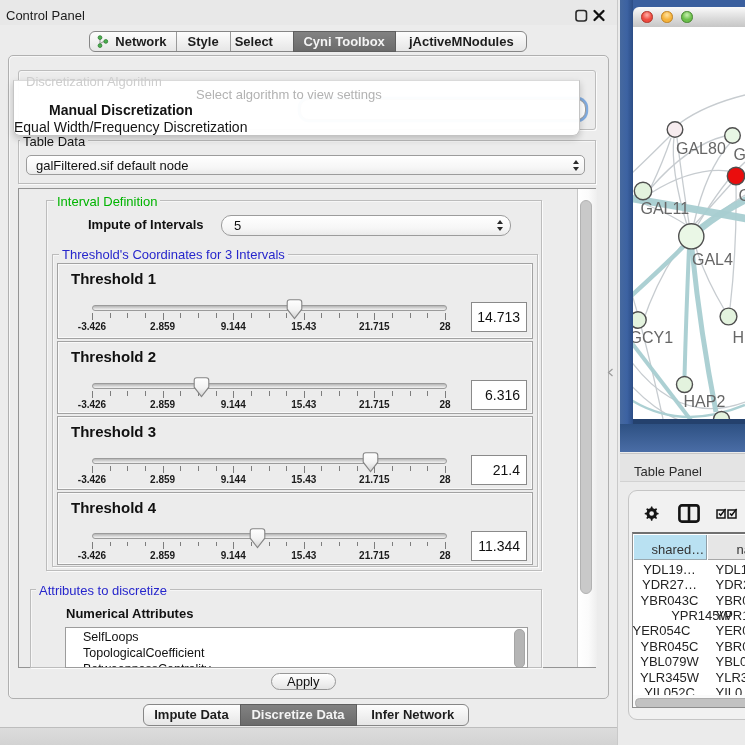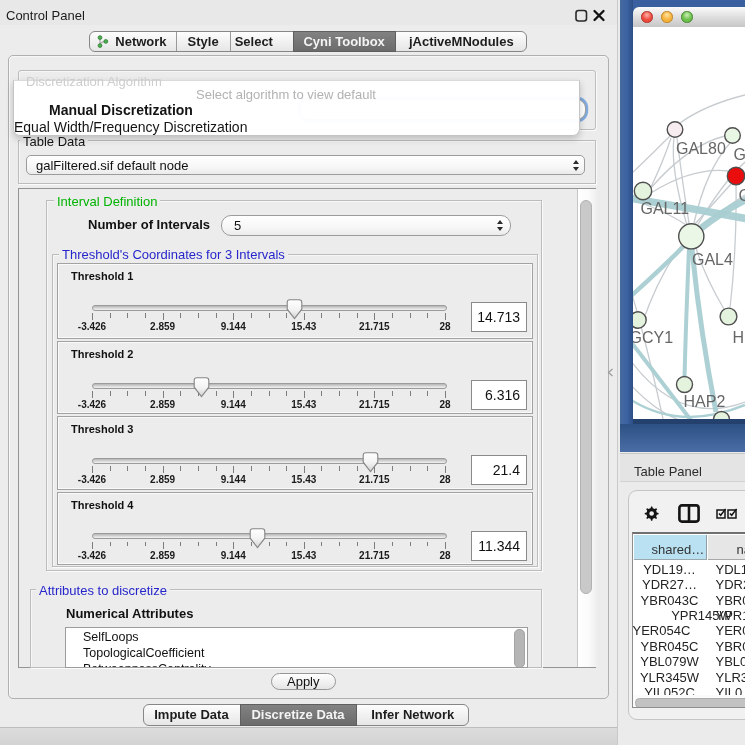--- a/index.html
+++ b/index.html
@@ -2,21 +2,21 @@
 <html><head><meta charset="utf-8">
 <style>
 html,body{margin:0;padding:0;}
 body{width:745px;height:745px;position:relative;overflow:hidden;
  font-family:"Liberation Sans", sans-serif;background:#ebebeb;}
 .abs{position:absolute;}
 .seg{position:absolute;display:flex;align-items:center;justify-content:center;
  font-size:13px;font-weight:bold;color:#1d1d1d;}
 .tbox{position:absolute;border:1px solid #a2a2a2;background:#ececec;
  box-shadow:inset 0 0 0 1px rgba(255,255,255,0.7);box-sizing:border-box;}
-.blab{position:absolute;font-size:11px;font-weight:bold;color:#111;white-space:nowrap;text-align:center;}
+.blab{position:absolute;font-size:15px;font-weight:bold;color:#111;white-space:nowrap;text-align:center;}
 .track{position:absolute;height:4px;border:1px solid #9b9b9b;border-radius:3.5px;
  background:linear-gradient(180deg,#b5b5b5,#e2e2e2 70%,#f2f2f2);}
 .tick{position:absolute;width:1px;background:#7d7d7d;}
 .tlab{position:absolute;font-size:10px;font-weight:bold;color:#1a1a1a;text-align:center;}
 .thumb{position:absolute;}
 .vfield{position:absolute;width:56px;height:30px;box-sizing:border-box;border:1px solid #8a8a8a;
  background:#fff;font-size:14px;color:#111;text-align:right;line-height:28px;padding-right:6px;}
 .titled{position:absolute;border:1px solid #bcbcbc;box-shadow:1px 1px 0 rgba(255,255,255,0.8), inset 1px 1px 0 rgba(255,255,255,0.5);box-sizing:border-box;}
 .tlabel{position:absolute;font-size:13px;background:#ececec;padding:0 3px;white-space:nowrap;z-index:3;}
 .combo{position:absolute;box-sizing:border-box;border:1px solid #9c9c9c;
@@ -48,36 +48,36 @@
 <circle cx="3" cy="3.6" r="1.9" fill="#4caf50" stroke="#2e7d32" stroke-width="0.8"></circle>
 <circle cx="3" cy="11.6" r="1.9" fill="#4caf50" stroke="#2e7d32" stroke-width="0.8"></circle>
 <circle cx="8.8" cy="7.4" r="1.9" fill="#4caf50" stroke="#2e7d32" stroke-width="0.8"></circle>
   </svg>
 <div class="abs" style="left:8px;top:55px;width:599px;height:642px;border:1px solid #b0b0b0;border-radius:5px;background:#ececec;box-shadow:inset 1px 1px 0 rgba(255,255,255,0.6);"></div>
 <div class="titled" style="left:18px;top:70px;width:578px;height:60px;border-radius:3px;"></div>
 <div class="abs" style="left:300px;top:99px;width:286px;height:21px;border-radius:9px;background:#fff;border:1px solid #9c9c9c;box-shadow:0 0 0 2.2px rgba(110,160,220,0.85);box-sizing:border-box;"></div>
 <div class="abs" style="left:13px;top:79.5px;width:565px;height:54.5px;background:rgba(255,255,255,0.97);
  border:1px solid #c4c4c4;border-top-color:#dadada;border-radius:0 0 7px 7px;box-shadow:0 3px 7px rgba(0,0,0,0.20);z-index:5;"></div>
 <div class="abs" style="left:26px;top:73.5px;font-size:13px;color:#cdcdcd;z-index:6;">Discretization Algorithm</div>
-<div class="abs" style="left:196px;top:86.5px;font-size:13px;color:#b2b2b2;z-index:6;">Select algorithm to view default</div>
+<div class="abs" style="left:196px;top:86.5px;font-size:13px;color:#b2b2b2;z-index:6;">Select algorithm to view settings</div>
 <div class="abs" style="left:14px;top:101.5px;font-size:14px;font-weight:bold;color:#141414;z-index:6;padding-left:35px;">Manual Discretization</div>
 <div class="abs" style="left:14px;top:118.5px;font-size:14px;color:#141414;z-index:6;">Equal Width/Frequency Discretization</div>
 <div class="titled" style="left:18px;top:140px;width:578px;height:44px;"></div>
 <div class="tlabel" style="left:20px;top:134px;color:#141414;">Table Data</div>
 <div class="combo" style="left:26px;top:155px;width:559px;height:19.5px;border-radius:5px;"></div>
 <div class="abs" style="left:36px;top:158px;font-size:13px;color:#111;">galFiltered.sif default node</div>
 <div class="arr arrup abs" style="left:573px;top:159.5px;"></div>
 <div class="arr arrdn abs" style="left:573px;top:166.5px;"></div>
 <div class="abs" style="left:18px;top:187.5px;width:578px;height:480.5px;border:1px solid #949494;background:#ececec;box-sizing:border-box;overflow:hidden;" id="sp">
 </div>
 <div class="abs" style="left:576.5px;top:188.5px;width:19px;height:478.5px;background:linear-gradient(90deg,#ffffff,#fbfbfb 55%,#eeeeee);border-left:1px solid #c6c6c6;"></div>
 <div class="abs" style="left:579.5px;top:200px;width:12px;height:394px;background:#c9c9c9;border:1px solid #b2b2b2;border-radius:7px;box-sizing:border-box;"></div>
 <div class="titled" style="left:46px;top:200px;width:496px;height:371px;"></div>
 <div class="tlabel" style="left:54px;top:193.5px;color:#00b400;">Interval Definition</div>
-<div class="abs" style="left:88px;top:217px;font-size:13px;font-weight:bold;color:#111;">Number of Intervals</div>
+<div class="abs" style="left:88px;top:217px;font-size:13px;font-weight:bold;color:#111;">Impute of Intervals</div>
 <div class="combo" style="left:221px;top:215px;width:289.5px;height:21px;border-radius:10px;"></div>
 <div class="abs" style="left:234px;top:218px;font-size:13px;color:#111;">5</div>
 <div class="arr arrup abs" style="left:496.5px;top:219.5px;"></div>
 <div class="arr arrdn abs" style="left:496.5px;top:227px;"></div>
 <div class="titled" style="left:52px;top:254px;width:486px;height:313px;"></div>
 <div class="tlabel" style="left:59px;top:247px;color:#2626cc;">Threshold's Coordinates for 3 Intervals</div>
 <div class="tbox" style="left:57px;top:263.0px;width:476px;height:76.0px;">
 <div class="blab" style="left:13px;top:6px;">Threshold 1</div>
 <div class="track" style="left:34.0px;top:40.5px;width:353.0px;"></div>
 <div class="tick" style="left:34.0px;top:49px;height:7px;"></div>

